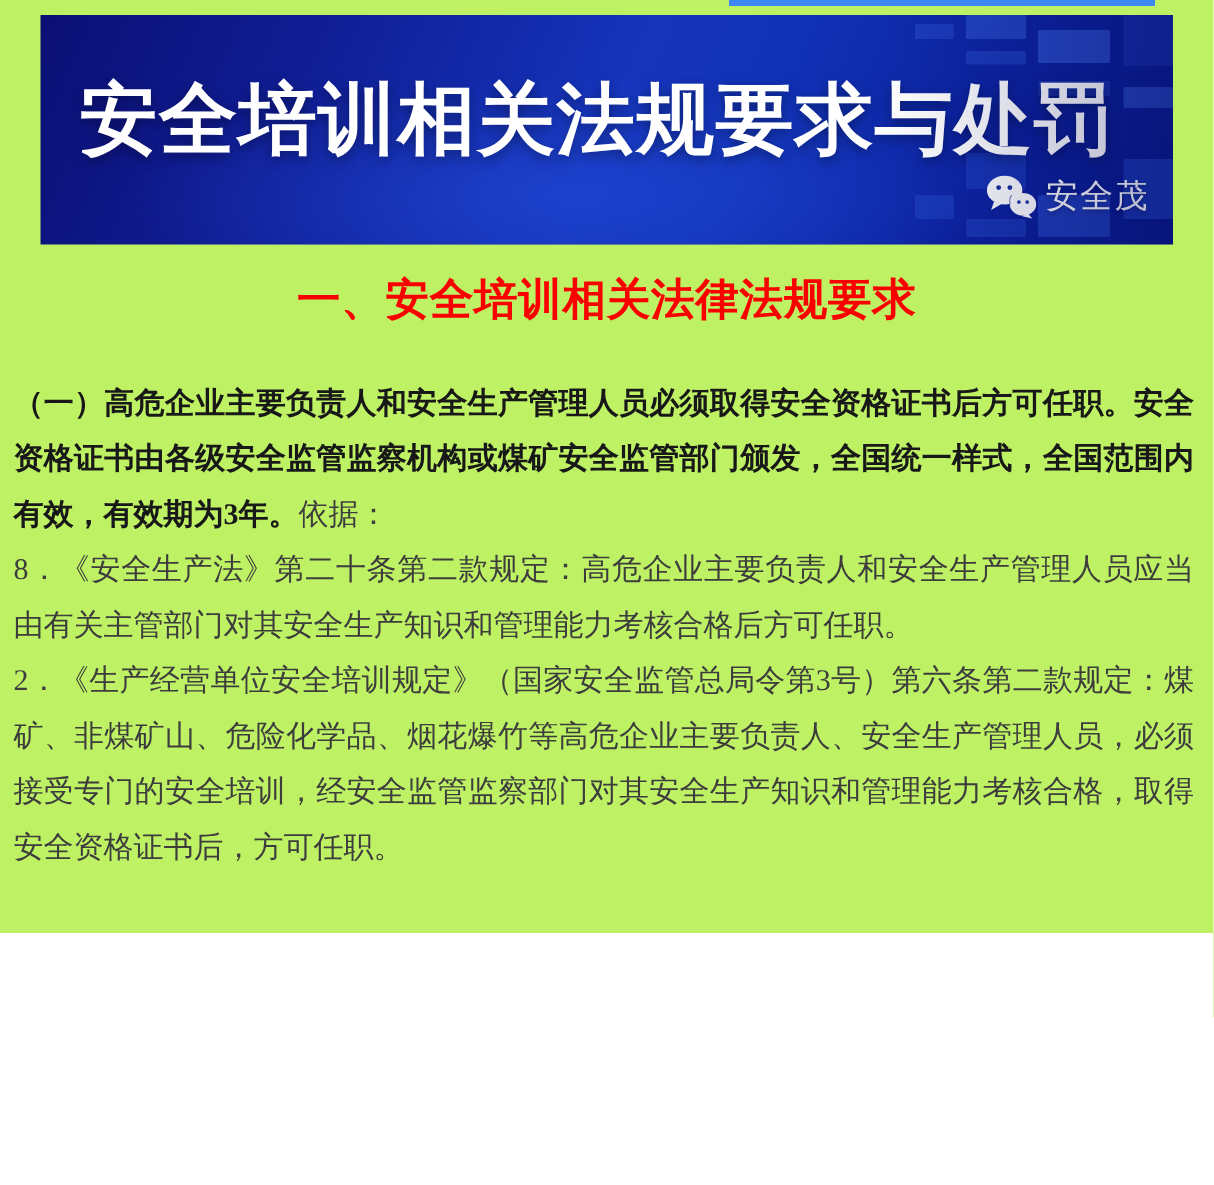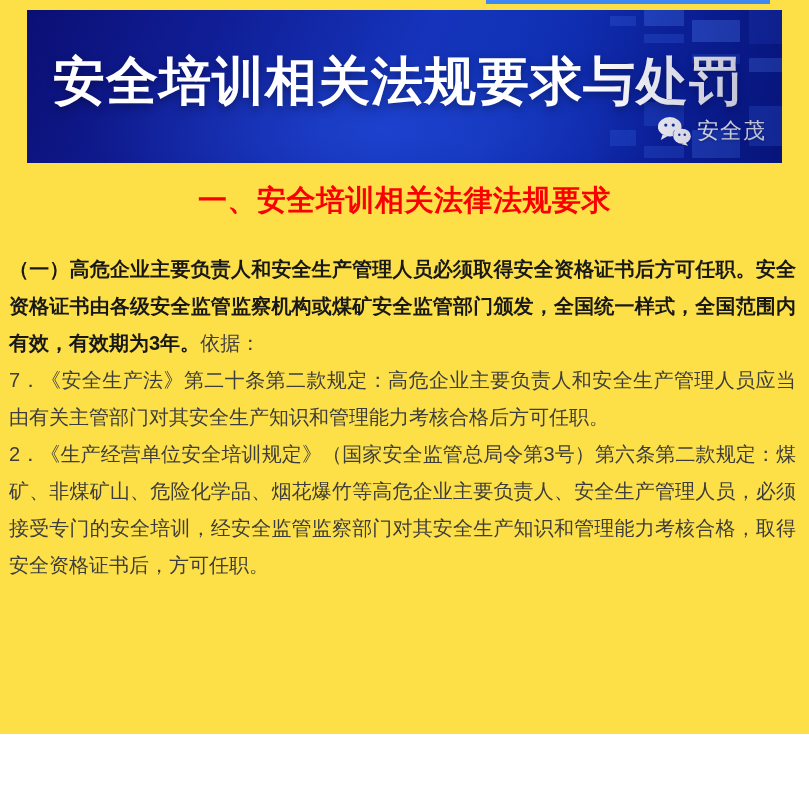--- a/index.html
+++ b/index.html
@@ -4,23 +4,24 @@
 <style>
   * { margin: 0; padding: 0; box-sizing: border-box; }
   html, body { background: #ffffff; }
   body {
     font-family: "Liberation Sans", "DejaVu Sans", sans-serif;
     width: 809px;
   }
   .page {
     position: relative;
     width: 809px;
-    height: 734px;
-    background: #fde047;
+    height: 622px;
+    background: #bef264;
     overflow: hidden;
+    font-family: Liberation Serif, serif;
   }
 
   
   .top-accent-bar {
     position: absolute;
     top: 0;
     left: 486px;
     width: 284px;
     height: 4px;
     background: #3f88f2;
@@ -161,19 +162,19 @@
     </div>
   </div>
 
   <div style="height: 163px;"></div>
 
   <h2 class="section-heading">一、安全培训相关法律法规要求</h2>
 
   <div class="article-body">
     <p><span class="intro-bold">（一）高危企业主要负责人和安全生产管理人员必须取得安全资格证书后方可任职。安全资格证书由各级安全监管监察机构或煤矿安全监管部门颁发，全国统一样式，全国范围内有效，有效期为3年。</span><span>依据：</span></p>
 
-    <p>7．《安全生产法》第二十条第二款规定：高危企业主要负责人和安全生产管理人员应当由有关主管部门对其安全生产知识和管理能力考核合格后方可任职。</p>
+    <p>8．《安全生产法》第二十条第二款规定：高危企业主要负责人和安全生产管理人员应当由有关主管部门对其安全生产知识和管理能力考核合格后方可任职。</p>
 
     <p>2．《生产经营单位安全培训规定》（国家安全监管总局令第3号）第六条第二款规定：煤矿、非煤矿山、危险化学品、烟花爆竹等高危企业主要负责人、安全生产管理人员，必须接受专门的安全培训，经安全监管监察部门对其安全生产知识和管理能力考核合格，取得安全资格证书后，方可任职。</p>
 
   </div>
 
 </div>
 
 </body></html>

